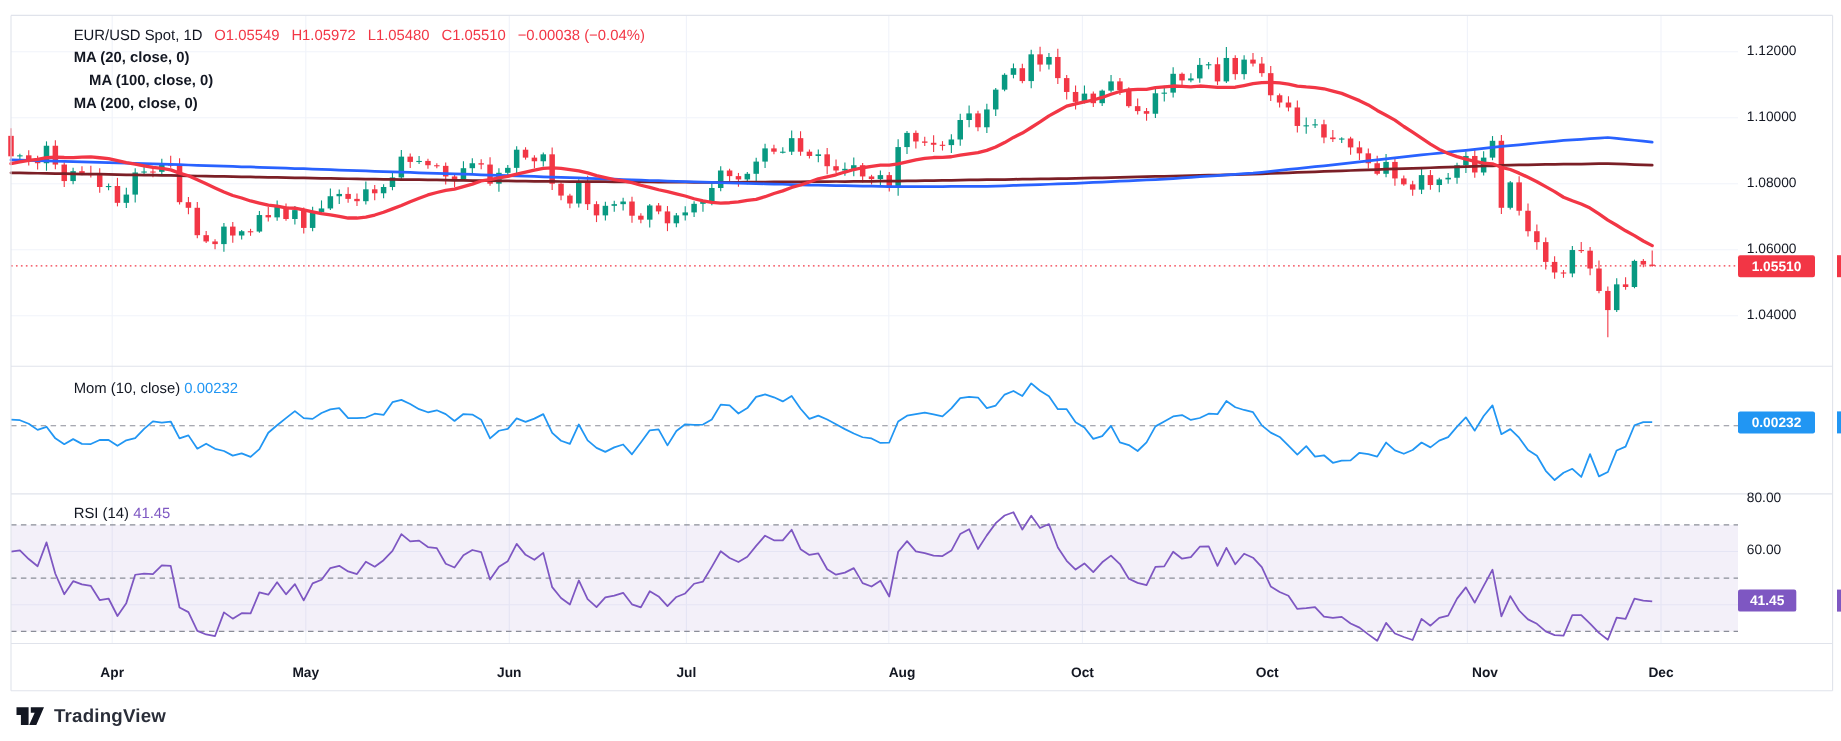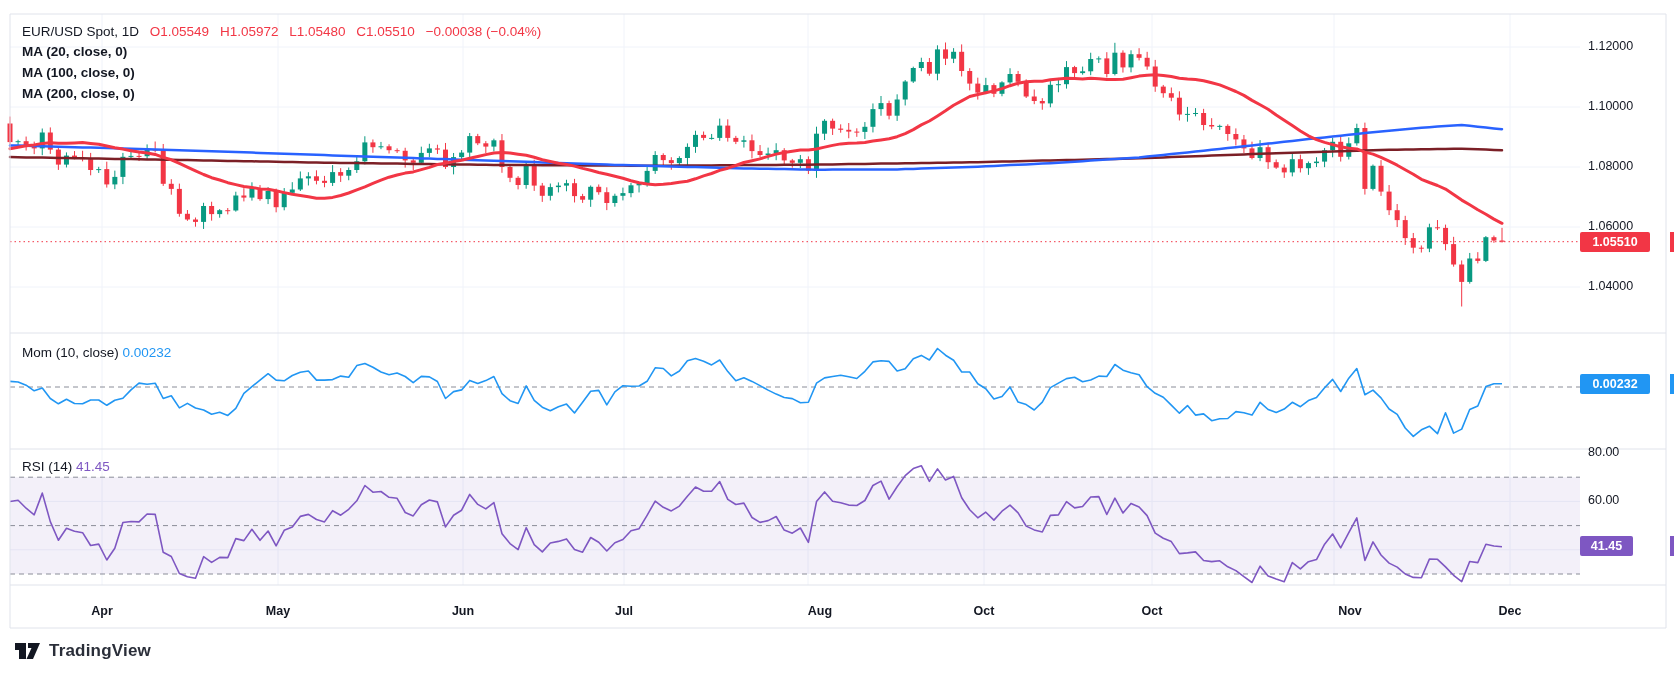--- a/index.html
+++ b/index.html
@@ -1,19 +1,19 @@
 <!DOCTYPE html>
 <html><head>
 <meta charset="utf-8">
 <style>
   html,body{margin:0;padding:0;background:#ffffff;}
   body{font-family:"Liberation Sans", sans-serif; color:#131722;}
   #stage{position:relative;width:1674px;height:674px;overflow:hidden;background:#fff;}
   #chart-svg{position:absolute;left:0;top:0;}
-  .abs{position:absolute;}
+  .abs{position:absolute;margin-left:45px;}
   .legend-row{font-size:13.5px;color:#131722;white-space:nowrap;}
   .legend-row .val{color:#f23645;}
   .legend-row .sep{display:inline-block;width:7px;}
   .ma-legend{font-size:13.5px;color:#131722;white-space:nowrap;font-weight:bold;}
   .pane-legend{font-size:13.5px;color:#131722;white-space:nowrap;}
   .pane-legend .mom-val{color:#2196f3;}
   .pane-legend .rsi-val{color:#7e57c2;}
   .badge{position:absolute;left:1580px;height:20px;line-height:20px;color:#fff;
          font-size:12.5px;font-weight:700;text-align:center;border-radius:2px;}
   .price-tick{position:absolute;left:1588px;font-size:12.5px;color:#131722;white-space:nowrap;}
@@ -439,21 +439,21 @@
 
   <div class="abs legend-row" style="left:22px;top:24px;">
     <span>EUR/USD Spot, 1D</span><span class="sep"></span>
     <span class="val">O1.05549</span><span class="sep"></span>
     <span class="val">H1.05972</span><span class="sep"></span>
     <span class="val">L1.05480</span><span class="sep"></span>
     <span class="val">C1.05510</span><span class="sep"></span>
     <span class="val">−0.00038 (−0.04%)</span>
   </div>
   <div class="abs ma-legend" style="left:22px;top:44px;">MA (20, close, 0)</div>
-  <div class="abs ma-legend" style="left:22px;top:65px;">MA (100, close, 0)</div>
+  <div class="abs ma-legend" style="left:36px;top:65px;">MA (100, close, 0)</div>
   <div class="abs ma-legend" style="left:22px;top:86px;">MA (200, close, 0)</div>
 
   <div class="abs pane-legend" style="left:22px;top:345px;">
     <span>Mom (10, close)</span>
     <span class="sep"></span>
     <span class="mom-val">0.00232</span>
   </div>
 
   <div class="abs pane-legend" style="left:22px;top:459px;">
     <span>RSI (14)</span>

